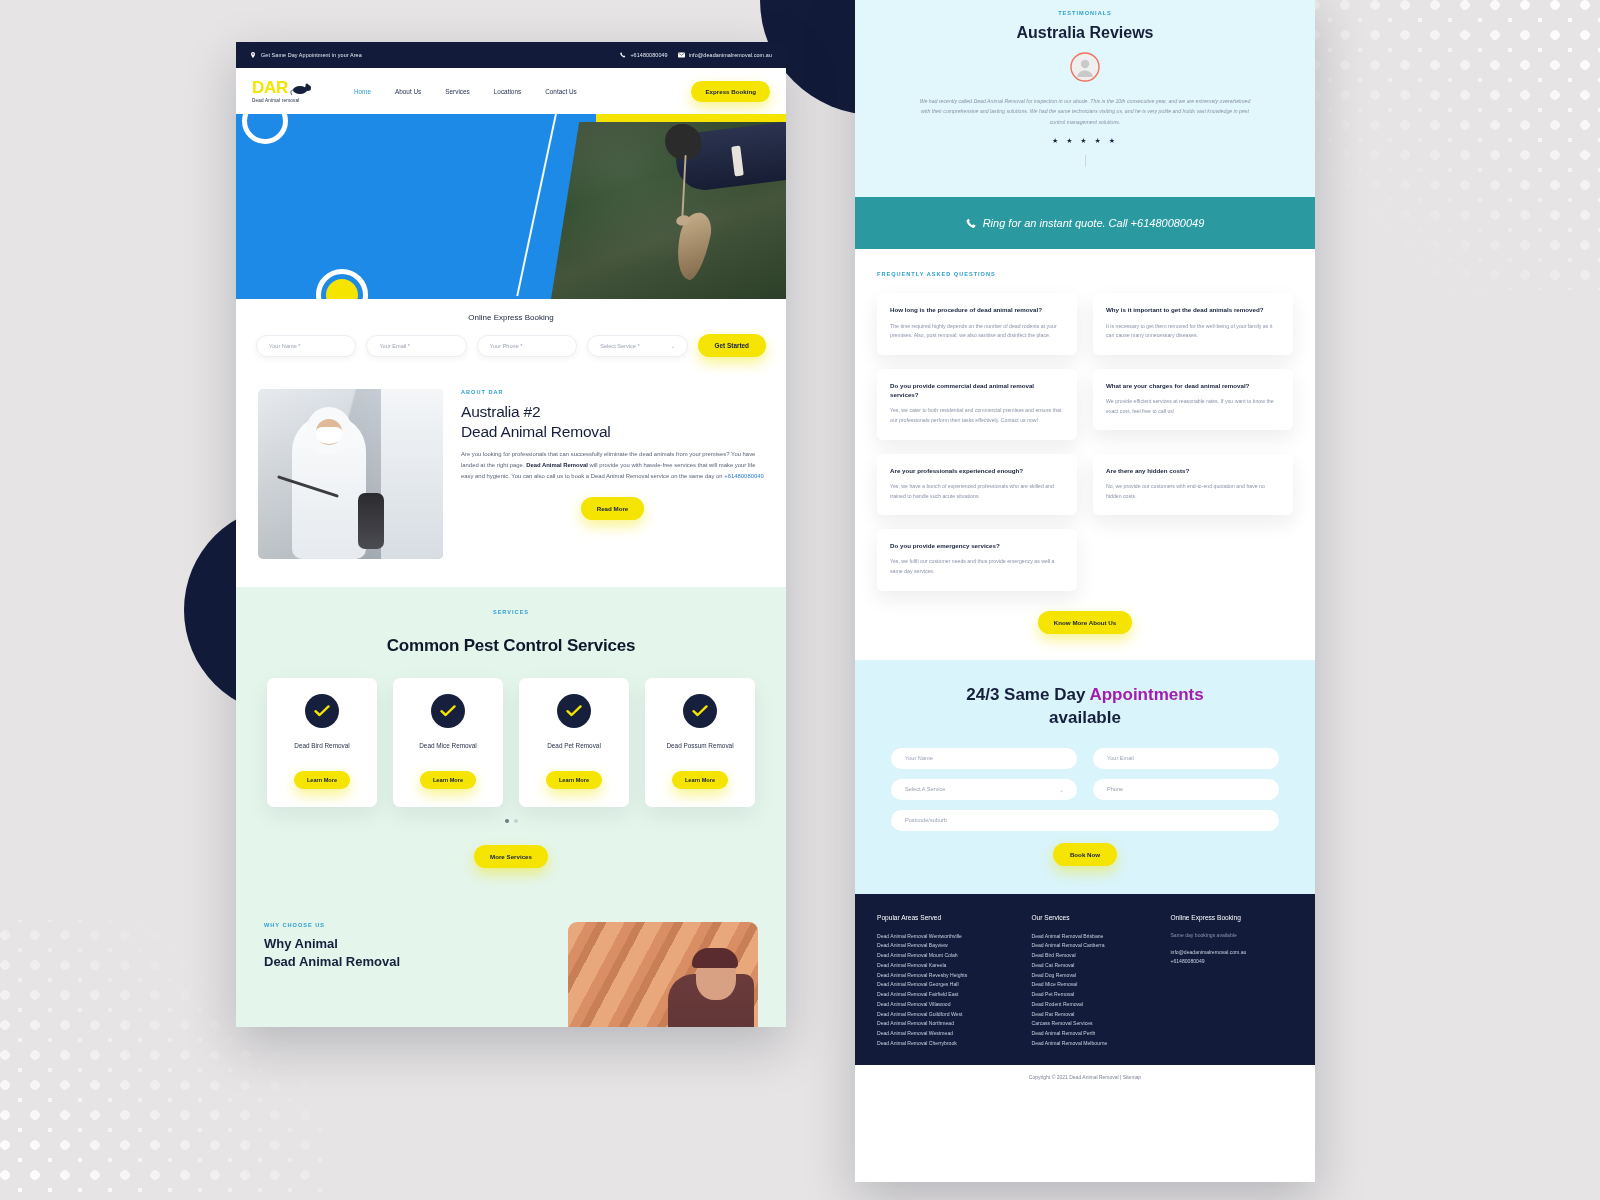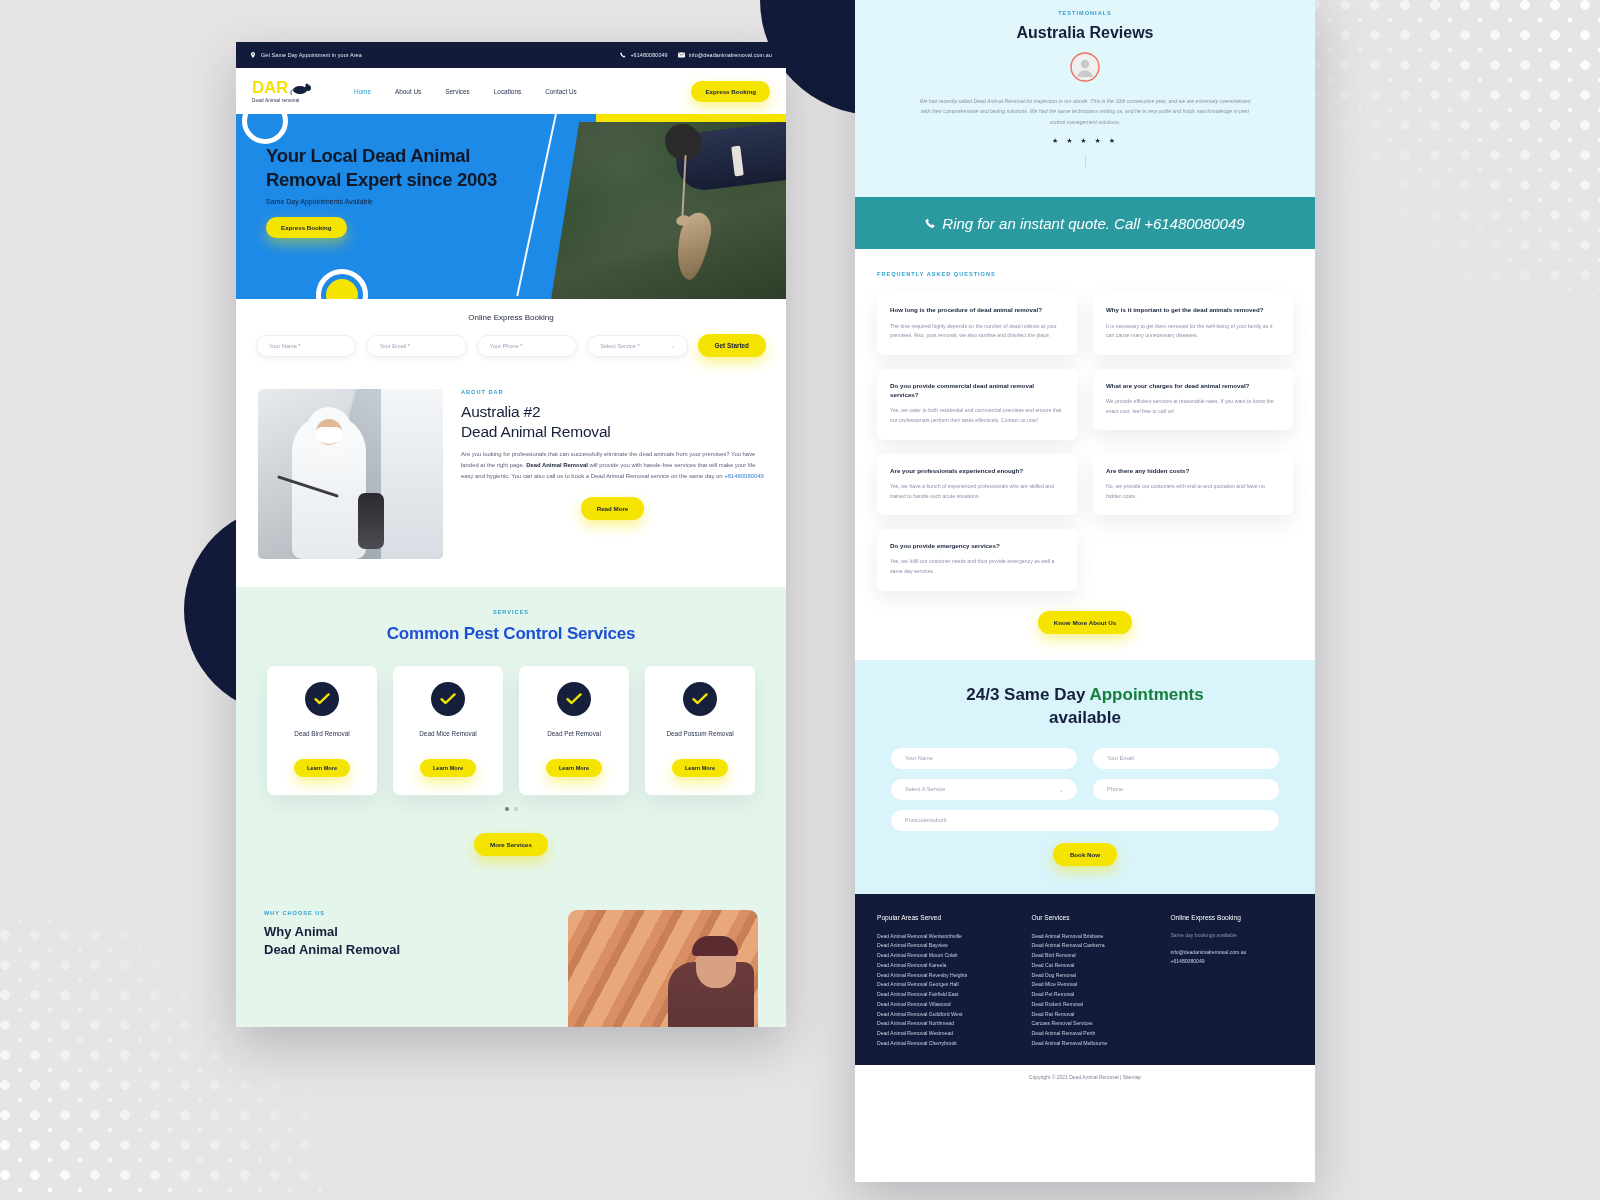--- a/index.html
+++ b/index.html
@@ -197,21 +197,21 @@
   .about-p {
     font-size: 5.9px; color: #5b6277; line-height: 1.85; margin-top: 7px;
   }
   .about-p b { color: #16203c; }
   .about-p a { color: #2f7fd0; text-decoration: none; }
   .btn-read { display: block; margin: 16px auto 0; font-size: 6.2px; padding: 8px 16px; }
 
   .services { background: #e4f5ec; padding: 22px 18px 26px; }
   .svc-head { text-align: center; }
   .svc-title {
-    font-size: 17px; color: #1d4ed8; margin-top: 9px; letter-spacing: -.2px;
+    font-size: 17px; color: #0f172a; margin-top: 21px; letter-spacing: -.2px;
   }
   .svc-cards { display: flex; gap: 16px; margin-top: 22px; justify-content: center; }
   .svc-card {
     width: 110px; background: #fff; border-radius: 7px; padding: 16px 10px 18px;
     text-align: center; box-shadow: 0 8px 22px rgba(20,25,45,.07);
   }
   .check-circle {
     width: 34px; height: 34px; border-radius: 50%; background: #16203c;
     margin: 0 auto; display: flex; align-items: center; justify-content: center;
   }
@@ -269,40 +269,40 @@
   .tst-text {
     font-size: 5.2px; color: #8a93a8; line-height: 2; font-style: italic;
     margin-top: 14px; padding: 0 22px;
   }
   .stars { margin-top: 10px; font-size: 7px; color: #16203c; letter-spacing: 3px; }
   .tst-bar { width: 1px; height: 12px; background: #cdd6da; margin: 10px auto 0; }
 
   .cta-bar {
     background: #2a9aa0; color: #fff; height: 52px;
     display: flex; align-items: center; justify-content: center;
-    font-size: 15px; font-style: italic; gap: 6px;
+    font-size: 11px; font-style: italic; gap: 6px;
   }
 
   .faq { background: #fff; padding: 22px 22px 26px; }
   .faq-h2 { font-size: 11px; color: #16203c; line-height: 1.45; margin-top: 5px; }
   .faq-grid {
     display: grid; grid-template-columns: 1fr 1fr; gap: 14px 16px; margin-top: 16px;
     align-items: start;
   }
   .faq-card {
     background: #fff; border-radius: 6px; padding: 12px 13px 14px;
     box-shadow: 0 8px 20px rgba(20,25,45,.08);
   }
   .faq-q { font-size: 6.2px; font-weight: 800; color: #15203c; line-height: 1.5; }
   .faq-a { font-size: 5.2px; color: #8a93a8; line-height: 1.85; margin-top: 7px; }
   .btn-know { display: block; margin: 20px auto 0; font-size: 6.2px; padding: 8px 16px; }
 
   .appt { background: #d9f4fb; padding: 24px 36px 28px; text-align: center; }
   .appt-h2 { font-size: 17px; color: #16203c; line-height: 1.35; }
-  .appt-h2 .hl { color: #15803d; }
+  .appt-h2 .hl { color: #a21caf; }
   .appt-form { margin-top: 18px; }
   .appt-row { display: flex; gap: 16px; margin-bottom: 10px; }
   .appt-field {
     flex: 1; height: 21px; border-radius: 999px; background: #fff;
     display: flex; align-items: center; padding: 0 14px;
     font-size: 5.6px; color: #9aa1b3; position: relative;
   }
   .btn-book { margin: 12px auto 0; display: block; font-size: 6.2px; padding: 8px 17px; }
 
   .footer { background: #121c3a; color: #fff; padding: 20px 22px 16px; }
@@ -386,25 +386,20 @@
     <div class="ring ring-a"></div>
     <div class="hero-yellow"></div>
     <div class="hero-photo">
       <div class="arm"></div>
         <div class="cuff"></div>
         <div class="glove"></div>
       <div class="tail"></div>
         <div class="rat"></div>
     </div>
     <div class="hero-slash"></div>
-    <div class="hero-copy">
-      <h1 class="hero-h1">Your Local Dead Animal Removal Expert since 2003</h1>
-      <div class="hero-sub">Same Day Appointments Available</div>
-      <button class="btn btn-hero">Express Booking</button>
-    </div>
     <div class="dot-yellow"></div>
     <div class="ring ring-b"></div>
   </section>
 
   <section class="booking">
     <div class="booking-title">Online Express Booking</div>
     <div class="booking-row">
       <div class="field">
         <span>Your Name *</span>
       </div>

